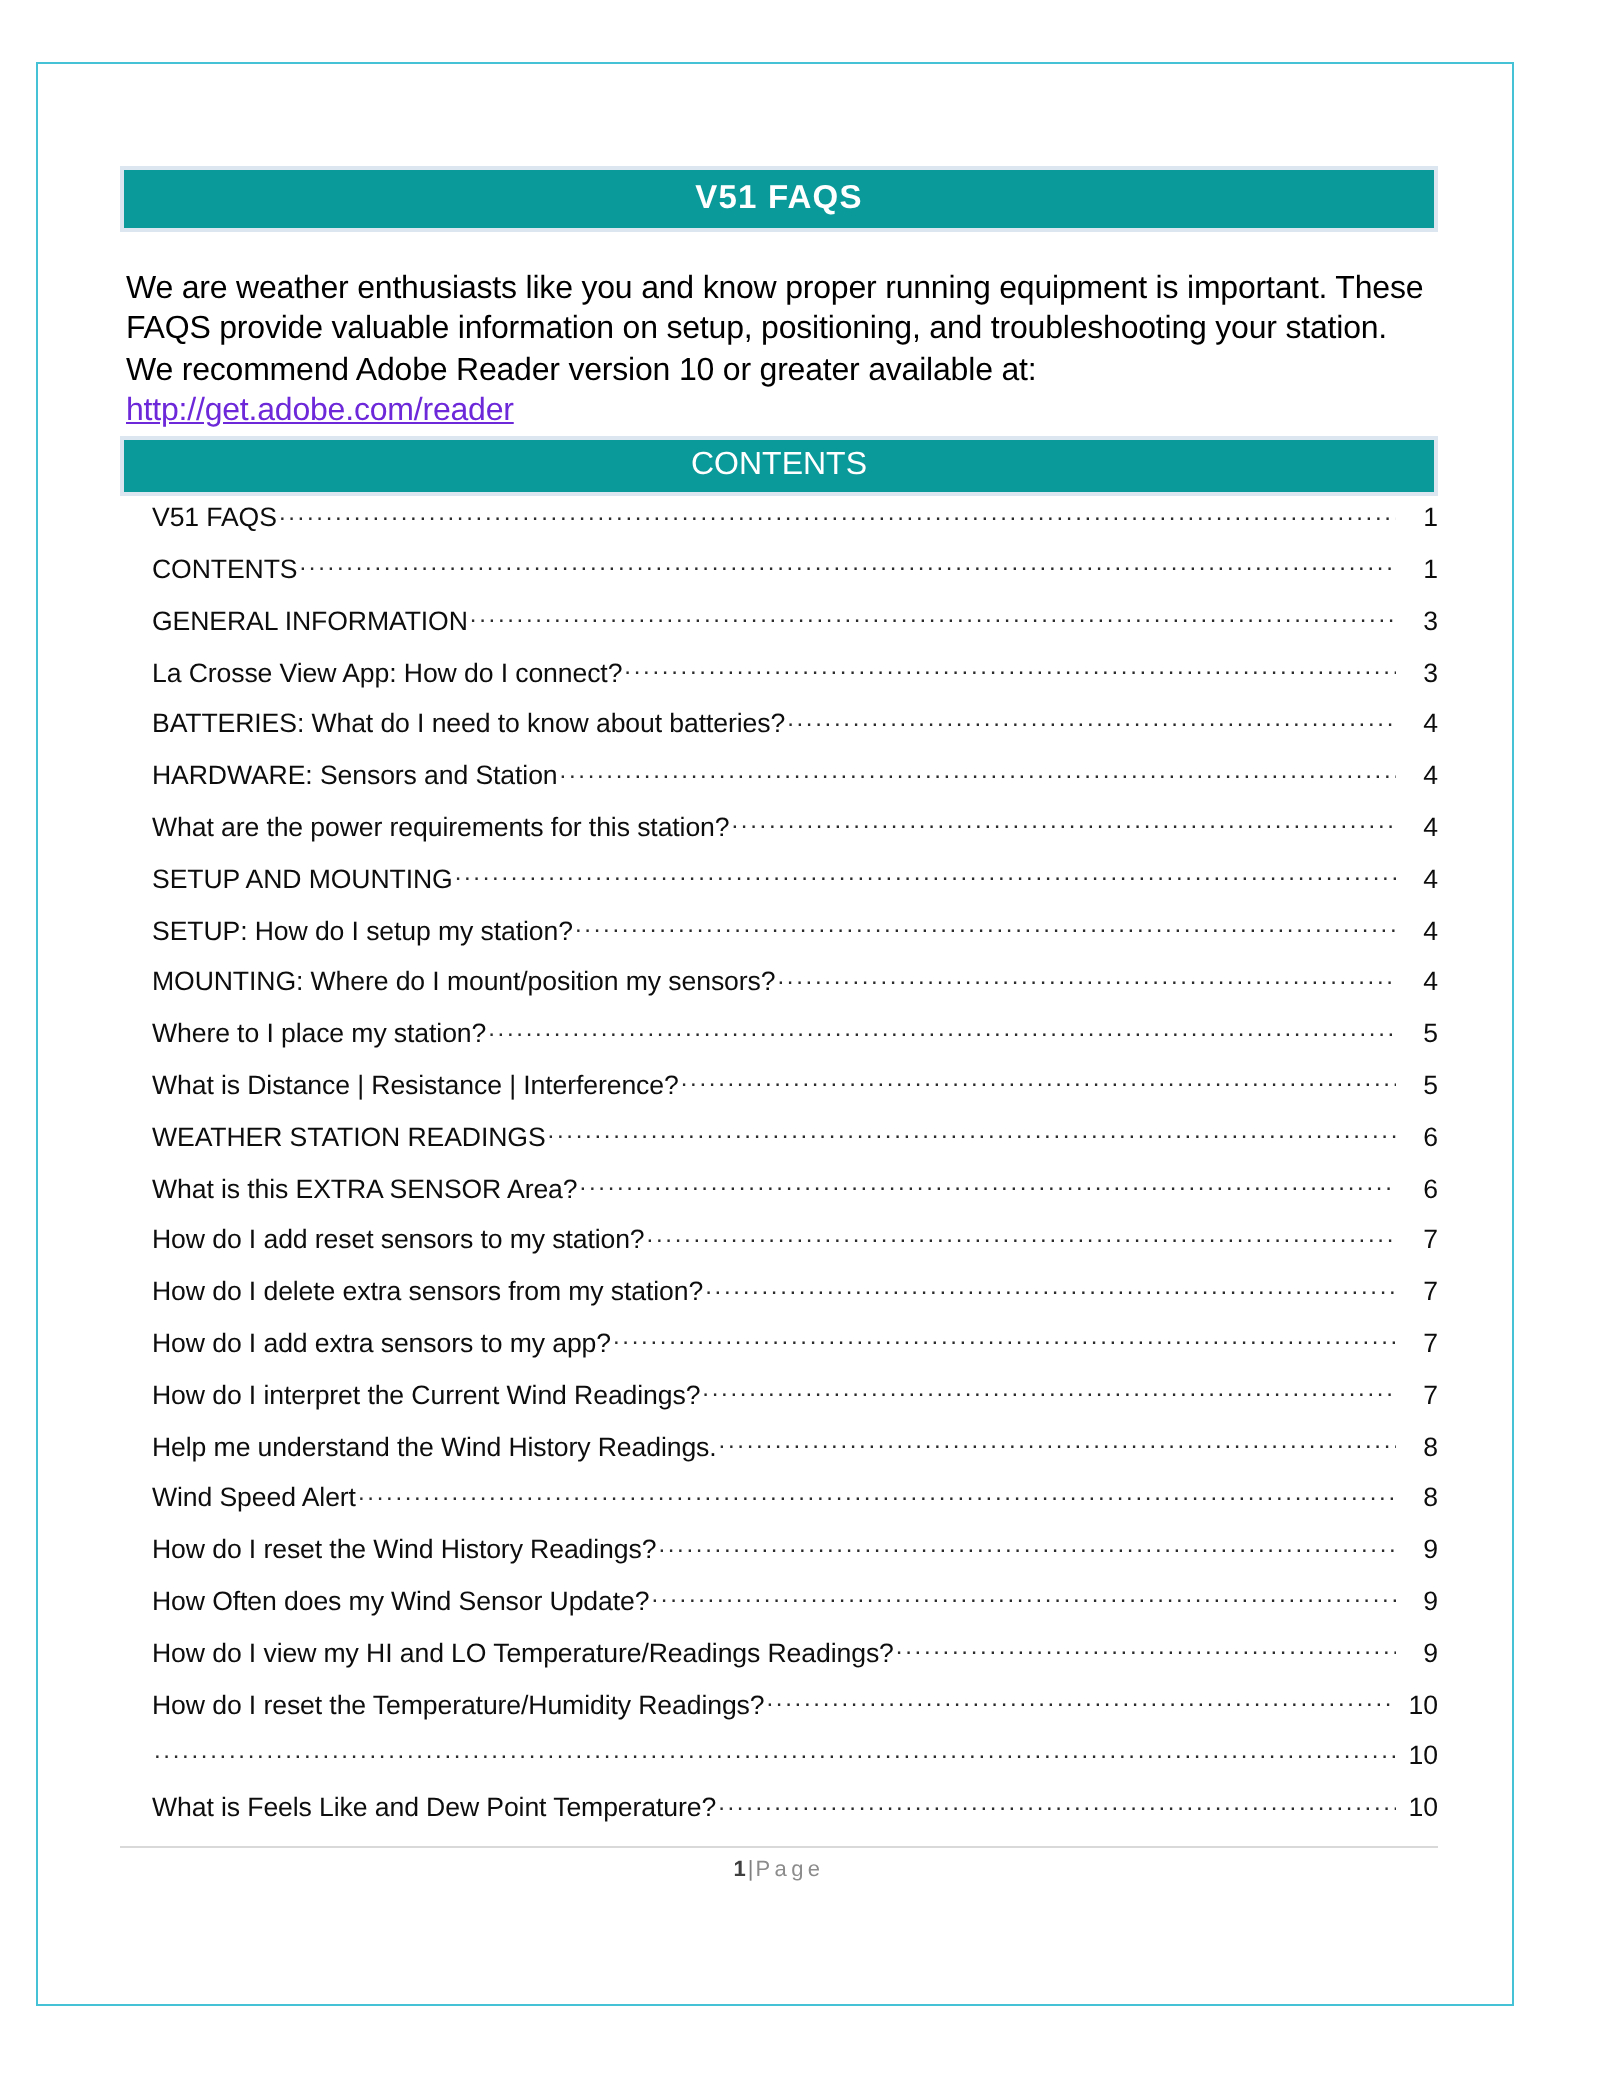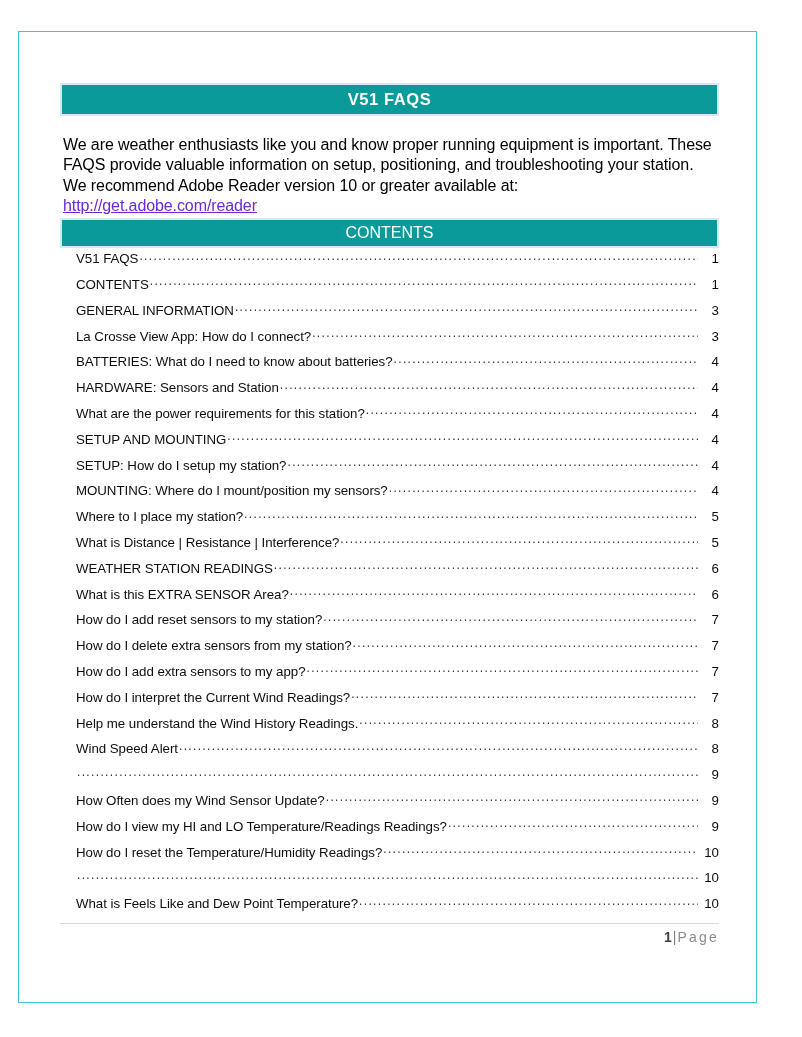--- a/index.html
+++ b/index.html
@@ -137,22 +137,22 @@
     top: 891px;
     width: 659px;
     height: 1px;
     background: #d9d9d9;
   }
   .footer-text {
     position: absolute;
     left: 0;
     top: 897px;
     width: 659px;
-    text-align: right;
-    font-size: 14px;
+    text-align: center;
+    font-size: 11px;
     color: #808080;
   }
   .footer-num {
     color: #3f3f3f;
     font-weight: bold;
     letter-spacing: 0;
   }
   .footer-sep {
     color: #808080;
     font-weight: normal;
@@ -279,20 +279,21 @@
           <span class="toc-label">Help me understand the Wind History Readings.</span>
           <span class="toc-dots"></span>
           <span class="toc-page">8</span>
         </div>
         <div class="toc-row">
           <span class="toc-label">Wind Speed Alert</span>
           <span class="toc-dots"></span>
           <span class="toc-page">8</span>
         </div>
         <div class="toc-row">
+          <span class="toc-label">How do I reset the Wind History Readings?</span>
           <span class="toc-dots"></span>
           <span class="toc-page">9</span>
         </div>
         <div class="toc-row">
           <span class="toc-label">How Often does my Wind Sensor Update?</span>
           <span class="toc-dots"></span>
           <span class="toc-page">9</span>
         </div>
         <div class="toc-row">
           <span class="toc-label">How do I view my HI and LO Temperature/Readings Readings?</span>

